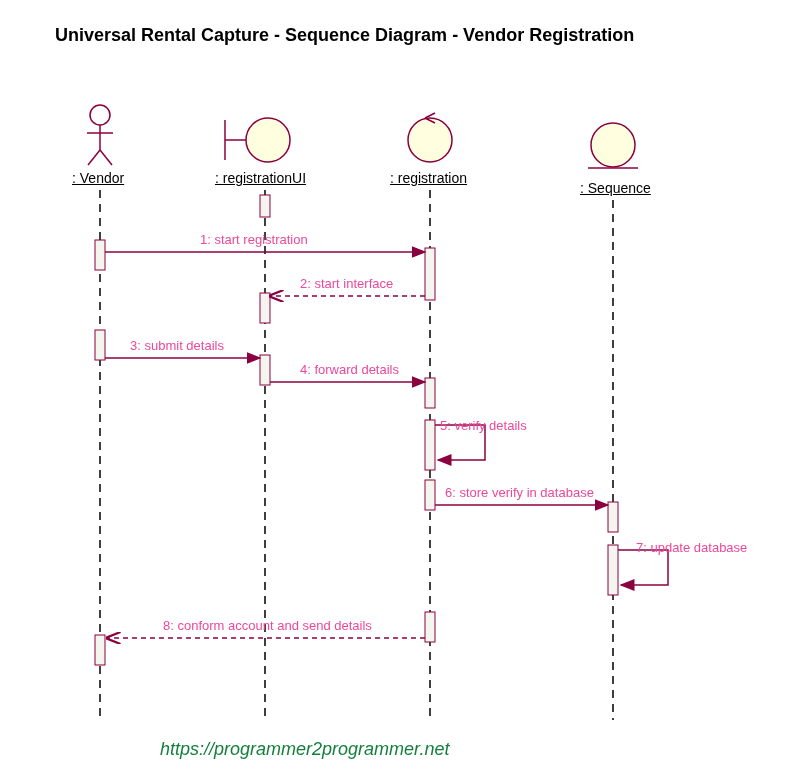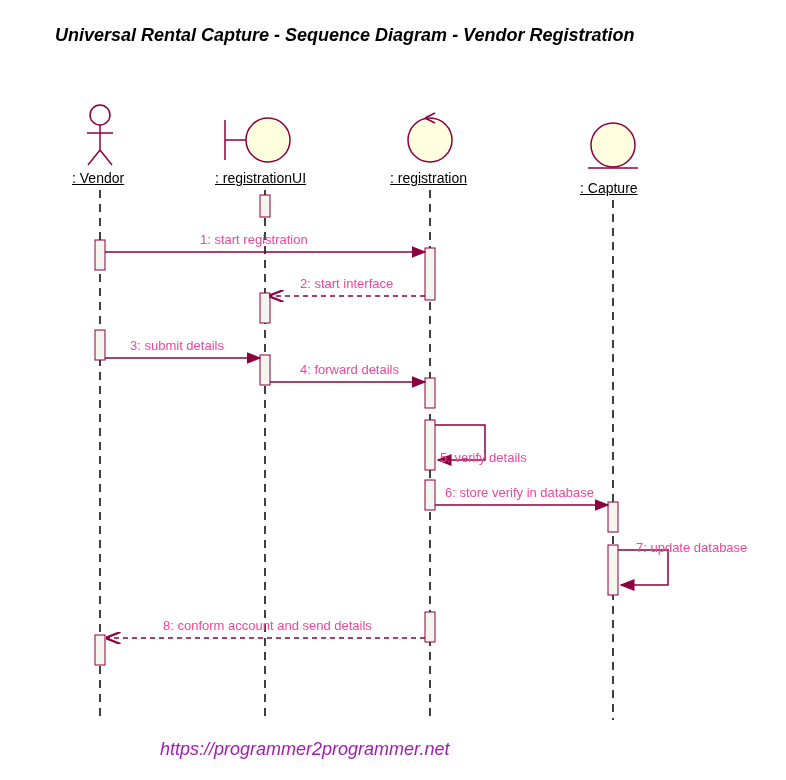--- a/index.html
+++ b/index.html
@@ -11,40 +11,39 @@
     height: 780px;
     position: relative;
   }
   .title {
     position: absolute;
     top: 25px;
     left: 55px;
     font-weight: bold;
     font-size: 18px;
     color: #000;
-    font-style: italic;
   }
   .lifeline-label {
     font-size: 14px;
     color: #000;
     text-decoration: underline;
     position: absolute;
     white-space: nowrap;
   }
   .message-label {
     font-size: 13px;
     color: #ec4899;
     position: absolute;
     white-space: nowrap;
   }
   .watermark {
     position: absolute;
     bottom: 20px;
     left: 160px;
-    color: #a21caf;
+    color: #15803d;
     font-size: 18px;
     font-style: italic;
     font-weight: 500;
   }
   svg {
     position: absolute;
     top: 0;
     left: 0;
   }
 </style>
@@ -119,24 +118,24 @@
   <line x1="435" y1="505" x2="608" y2="505" stroke="#8B0040" stroke-width="1.5" marker-end="url(#arrowhead)"></line>
 
   <path d="M 618 550 L 668 550 L 668 585 L 621 585" fill="none" stroke="#8B0040" stroke-width="1.5" marker-end="url(#arrowhead)"></path>
 
   <line x1="425" y1="638" x2="107" y2="638" stroke="#8B0040" stroke-width="1.5" stroke-dasharray="5,4" marker-end="url(#openarrow)"></line>
 </svg>
 
 <div class="lifeline-label" style="left:72px; top:170px;">: Vendor</div>
 <div class="lifeline-label" style="left:215px; top:170px;">: registrationUI</div>
 <div class="lifeline-label" style="left:390px; top:170px;">: registration</div>
-<div class="lifeline-label" style="left:580px; top:180px;">: Capture</div>
+<div class="lifeline-label" style="left:580px; top:180px;">: Sequence</div>
 
 <div class="message-label" style="left:200px; top:232px;">1: start registration</div>
 <div class="message-label" style="left:300px; top:276px;">2: start interface</div>
 <div class="message-label" style="left:130px; top:338px;">3: submit details</div>
 <div class="message-label" style="left:300px; top:362px;">4: forward details</div>
-<div class="message-label" style="left:440px; top:418px;margin-top:32px;">5: verify details</div>
+<div class="message-label" style="left:440px; top:418px;">5: verify details</div>
 <div class="message-label" style="left:445px; top:485px;">6: store verify in database</div>
 <div class="message-label" style="left:625px; top:540px;margin-left:11px;">7: update database</div>
 <div class="message-label" style="left:163px; top:618px;">8: conform account and send details</div>
 
 <div class="watermark">https://programmer2programmer.net</div>
 
 </body></html>

